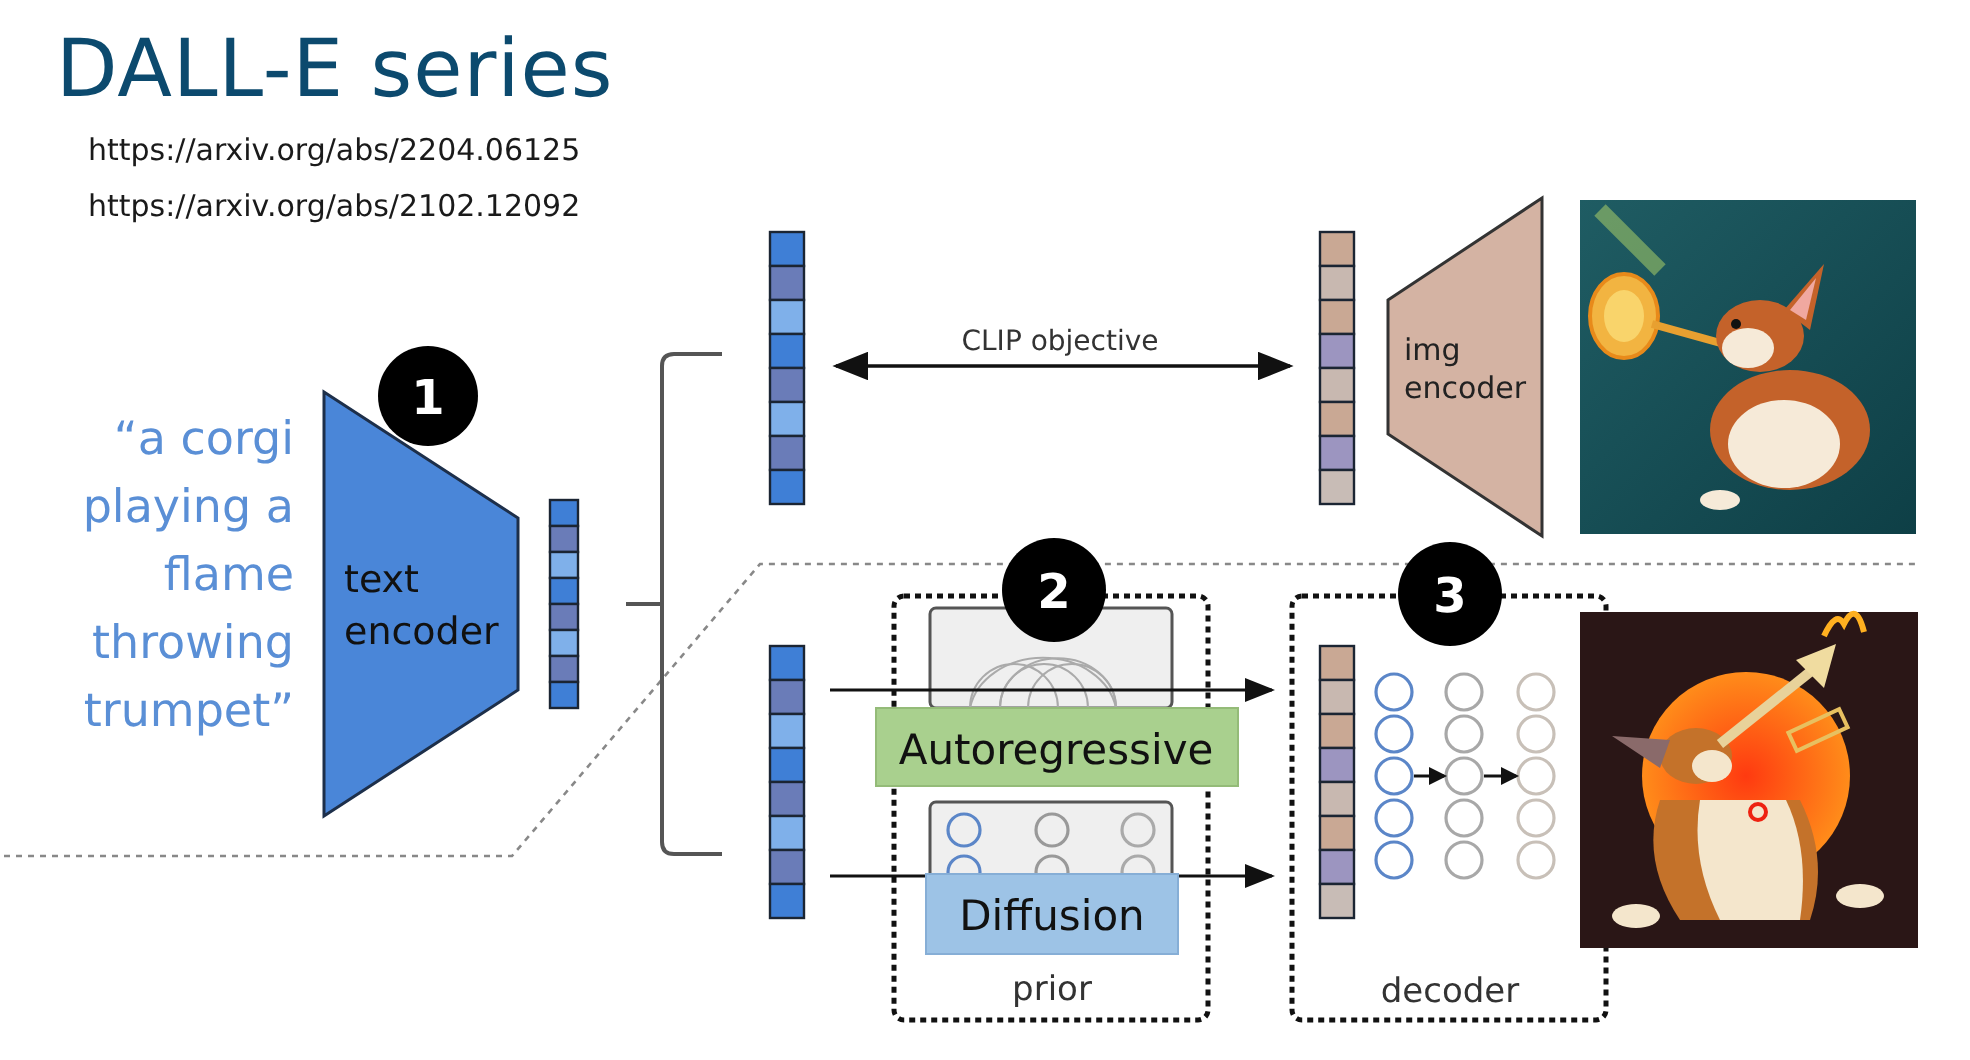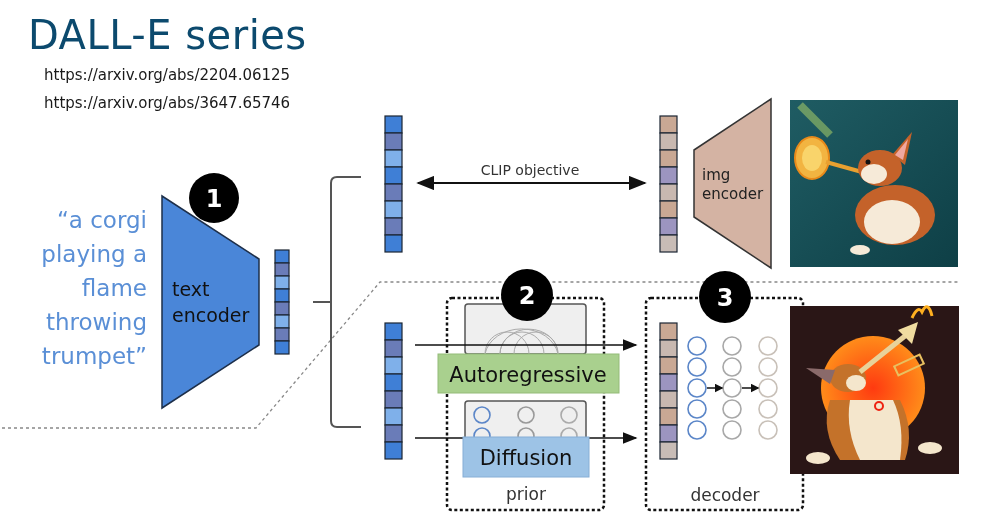--- a/index.html
+++ b/index.html
@@ -10,21 +10,21 @@
   .link2 { top: 94px; }
   .prompt { position: absolute; right: 838px; top: 203px; width: 150px; text-align: right; color: #5a8fd6; font-size: 23px; line-height: 34px; font-family: "DejaVu Sans", sans-serif; }
   svg#diagram { position: absolute; left: 0; top: 0; }
   .lbl { font-family: "DejaVu Sans", sans-serif; }
 </style>
 </head>
 <body>
 
 <div class="title">DALL-E series</div>
 <div class="link link1">https://arxiv.org/abs/2204.06125</div>
-<div class="link link2">https://arxiv.org/abs/3647.65746</div>
+<div class="link link2">https://arxiv.org/abs/2102.12092</div>
 
 <div class="prompt">
   <div>“a corgi</div>
   <div>playing a</div>
   <div>flame</div>
   <div>throwing</div>
   <div>trumpet”</div>
 </div>
 
 <svg id="diagram" width="985" height="530" viewBox="0 0 985 530">

